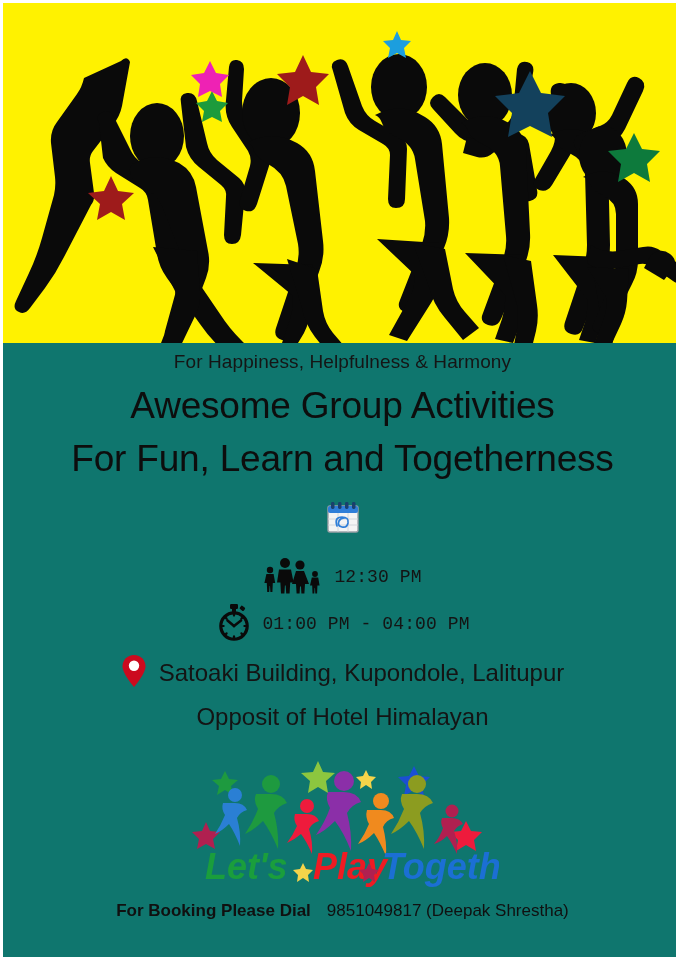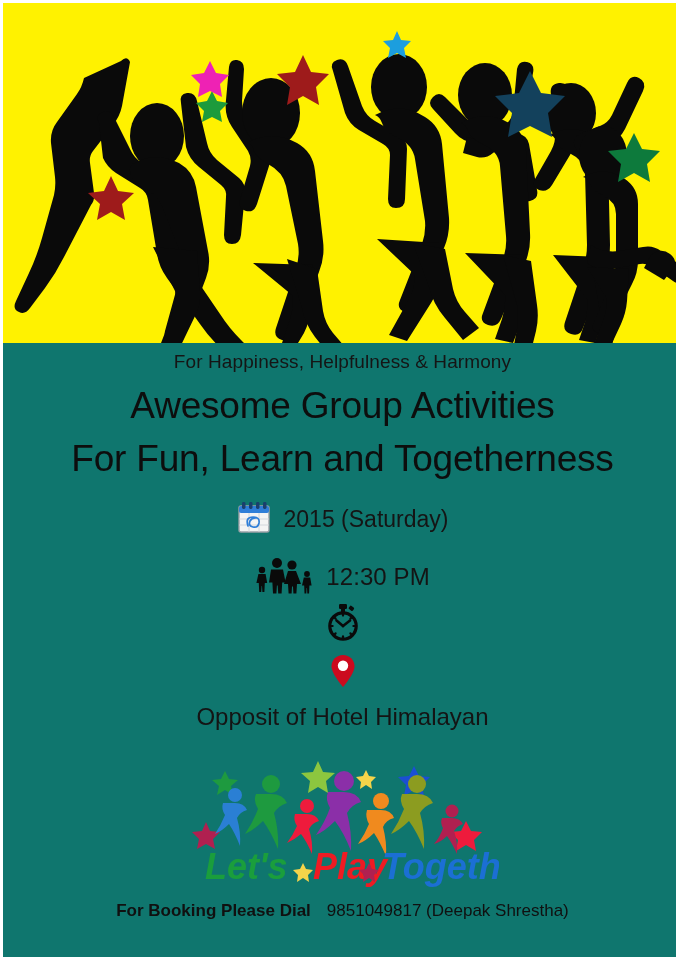--- a/index.html
+++ b/index.html
@@ -72,23 +72,24 @@
     font-size: 26px;
     letter-spacing: 0.2px;
     color: #111;
   }
   .date-sub {
     font-size: 23px;
     color: #151515;
     margin-left: 4px;
   }
   .detail-text {
-    font-size: 24px;
+    font-size: 18px;
     color: #141414;
     letter-spacing: 0.1px;
+    font-family: Liberation Mono, monospace;
   }
   .venue-text {
     font-size: 24px;
     color: #141414;
   }
 
   .icon { display: block; flex: none; }
 
   
   #logo {
@@ -225,21 +226,20 @@
         <rect x="26" y="2" width="3.5" height="7" rx="1.4" fill="#1b3f6e"></rect>
         <g stroke="#cfd4d9" stroke-width="0.9">
           <line x1="2" y1="19" x2="32" y2="19"></line>
           <line x1="2" y1="25" x2="32" y2="25"></line>
           <line x1="12" y1="13" x2="12" y2="32"></line>
           <line x1="22" y1="13" x2="22" y2="32"></line>
         </g>
         <path d="M11 26 q-3 -9 5 -9 q7 0 6 6 q-1 5 -6 4 q-5 -1 -3 -6 q2 -4 7 -3" fill="none" stroke="#2f7ed8" stroke-width="1.7" stroke-linecap="round"></path>
       </svg>
     </span>
-    <span class="date-sub">2015 (Saturday)</span>
   </div>
 
   <div class="row row-aud">
     <span class="icon">
       <svg width="62" height="38" viewBox="0 0 62 38" xmlns="http://www.w3.org/2000/svg" fill="#0a0a0a">
 
         <circle cx="7" cy="14" r="3.2"></circle>
         <path d="M3.4 18 h7.2 l1.6 9 h-2.4 l-0.4 9 h-2 l-0.4 -6 h-0.4 l-0.4 6 h-2 l-0.4 -9 h-2.4z"></path>
 
         <circle cx="22" cy="7" r="5"></circle>
@@ -271,29 +271,31 @@
           <line x1="26.4" y1="30.4" x2="28" y2="32"></line>
           <line x1="28" y1="14" x2="26.4" y2="15.6"></line>
           <line x1="11.6" y1="30.4" x2="10" y2="32"></line>
         </g>
         <g stroke="#0a0a0a" stroke-width="2.6" stroke-linecap="round">
           <line x1="19" y1="23" x2="12.5" y2="17.5"></line>
           <line x1="19" y1="23" x2="26" y2="17.5"></line>
         </g>
       </svg>
     </span>
+    <span class="detail-text">01:00 PM - 04:00 PM</span>
   </div>
 
   <div class="row row-venue">
     <span class="icon">
       <svg width="26" height="34" viewBox="0 0 26 34" xmlns="http://www.w3.org/2000/svg">
         <path d="M13 1 C6.4 1 1.5 6 1.5 12.3 C1.5 20 13 33 13 33 C13 33 24.5 20 24.5 12.3 C24.5 6 19.6 1 13 1 Z" fill="#cc0a1e"></path>
         <circle cx="13" cy="11.8" r="5.2" fill="#ffffff"></circle>
       </svg>
     </span>
+    <span class="venue-text">Satoaki Building, Kupondole, Lalitupur</span>
   </div>
   <div class="row row-venue2">
     <span class="venue-text">Opposit of Hotel Himalayan</span>
   </div>
 
   <div id="logo">
     <svg viewBox="0 0 310 128" xmlns="http://www.w3.org/2000/svg">
 
       <g>
         <path d="M129 2 l5 11 l12 1 l-9 8 l2 12 l-10 -6 l-10 6 l2 -12 l-9 -8 l12 -1z" fill="#8cc63f"></path>

